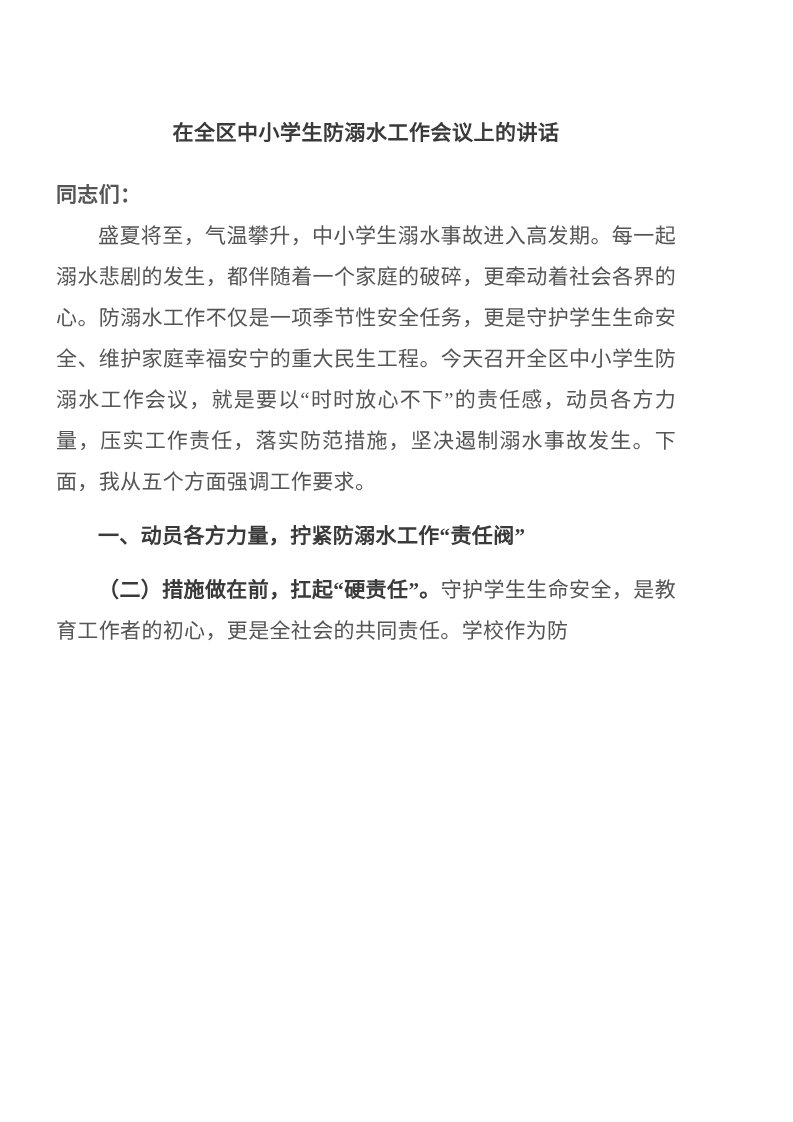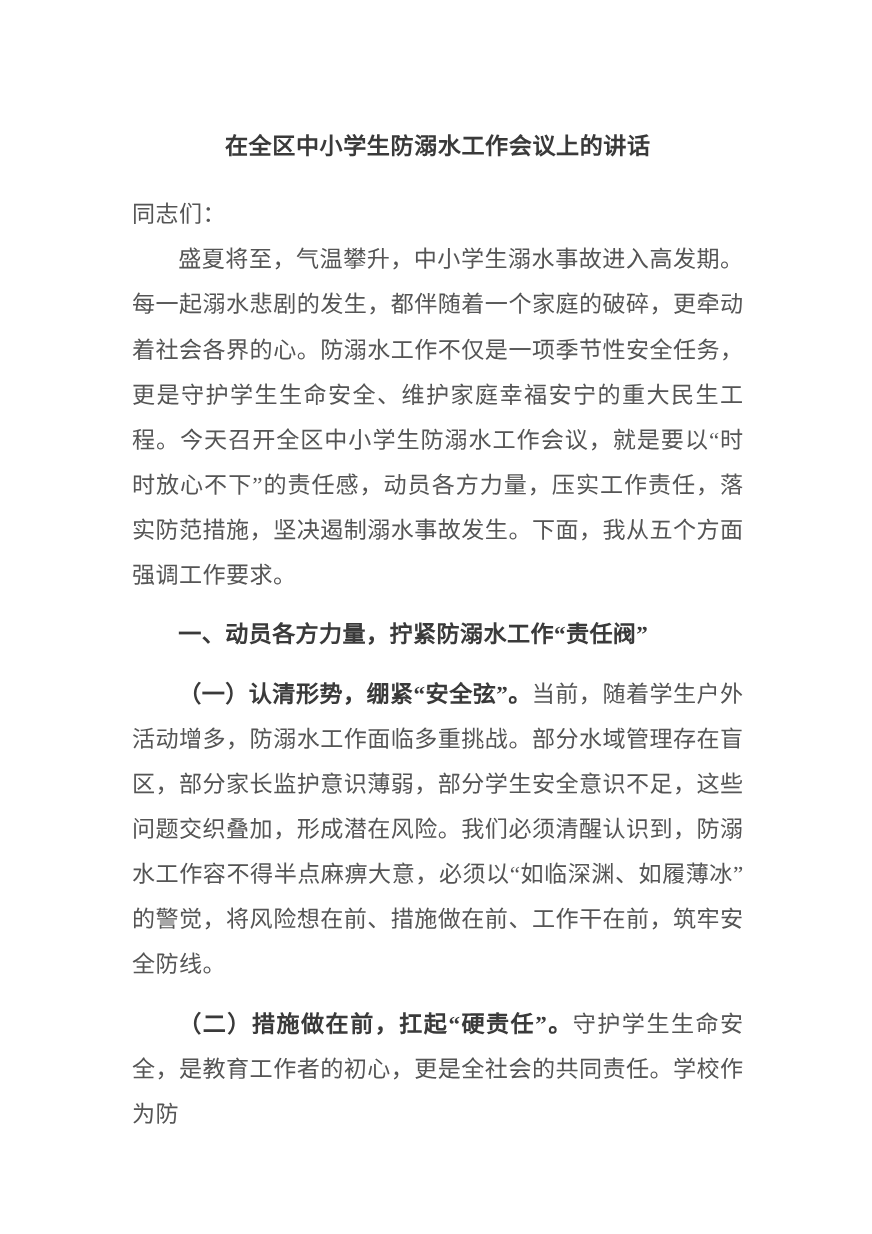--- a/index.html
+++ b/index.html
@@ -7,21 +7,21 @@
     padding: 0;
     background: #ffffff;
   }
   .page {
     position: relative;
     width: 793px;
     height: 1122px;
     margin: 0 auto;
     background: #ffffff;
     box-sizing: border-box;
-    padding: 117px 117px 0 120px;
+    padding: 117px 117px 0 56px;
     font-family: "Liberation Serif", "DejaVu Serif", serif;
     color: #555555;
     overflow: hidden;
   }
   .doc-title {
     font-size: 21px;
     font-weight: 700;
     color: #3a3a3a;
     text-align: center;
     line-height: 32px;
@@ -30,20 +30,21 @@
   }
   .doc-text {
     font-size: 21px;
     line-height: 41px;
     letter-spacing: 0.35px;
     text-align: justify;
     margin: 0;
   }
   .salutation {
     text-indent: 0;
+    font-weight: bold;
   }
   .para {
     text-indent: 2em;
   }
   .spaced {
     margin-top: 13px;
   }
   .section-heading {
     font-weight: 700;
     color: #3a3a3a;
@@ -59,17 +60,16 @@
 <div class="page">
 
   <h1 class="doc-title">在全区中小学生防溺水工作会议上的讲话</h1>
 
   <p class="doc-text salutation">同志们：</p>
 
   <p class="doc-text para">盛夏将至，气温攀升，中小学生溺水事故进入高发期。每一起溺水悲剧的发生，都伴随着一个家庭的破碎，更牵动着社会各界的心。防溺水工作不仅是一项季节性安全任务，更是守护学生生命安全、维护家庭幸福安宁的重大民生工程。今天召开全区中小学生防溺水工作会议，就是要以“时时放心不下”的责任感，动员各方力量，压实工作责任，落实防范措施，坚决遏制溺水事故发生。下面，我从五个方面强调工作要求。</p>
 
   <p class="doc-text para spaced section-heading">一、动员各方力量，拧紧防溺水工作“责任阀”</p>
 
-  <p class="doc-text para spaced"><span class="lead">（一）认清形势，绷紧“安全弦”。</span><span>当前，随着学生户外活动增多，防溺水工作面临多重挑战。部分水域管理存在盲区，部分家长监护意识薄弱，部分学生安全意识不足，这些问题交织叠加，形成潜在风险。我们必须清醒认识到，防溺水工作容不得半点麻痹大意，必须以“如临深渊、如履薄冰”的警觉，将风险想在前、措施做在前、工作干在前，筑牢安全防线。</span></p>
 
   <p class="doc-text para spaced"><span class="lead">（二）措施做在前，扛起“硬责任”。</span><span>守护学生生命安全，是教育工作者的初心，更是全社会的共同责任。学校作为防</span></p>
 
 </div>
 
 </body></html>

